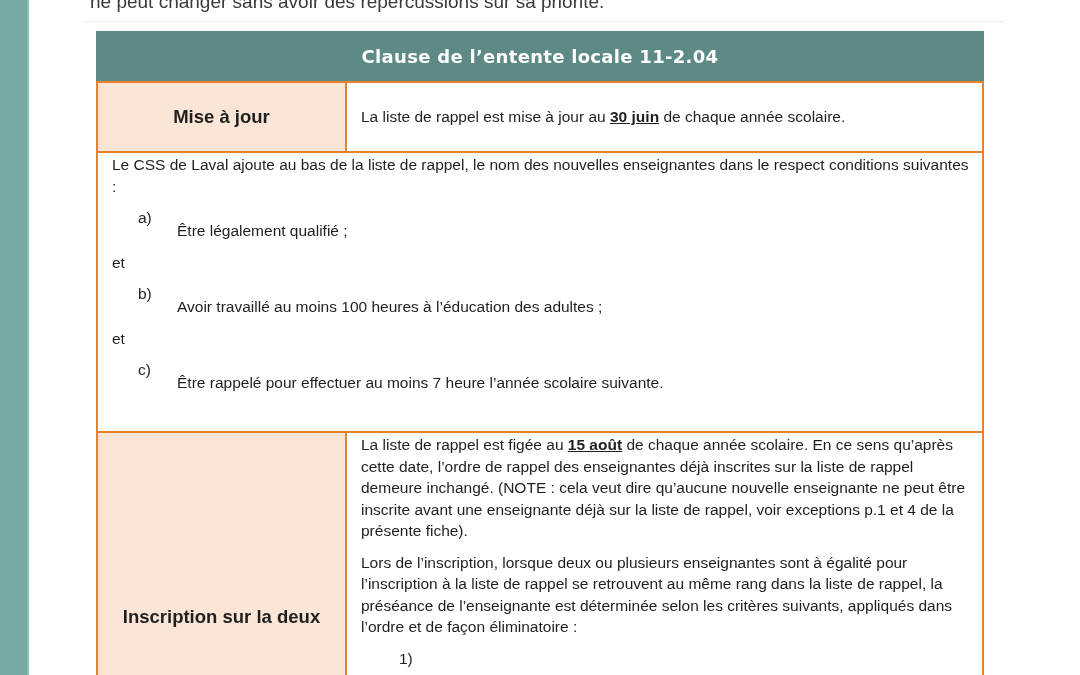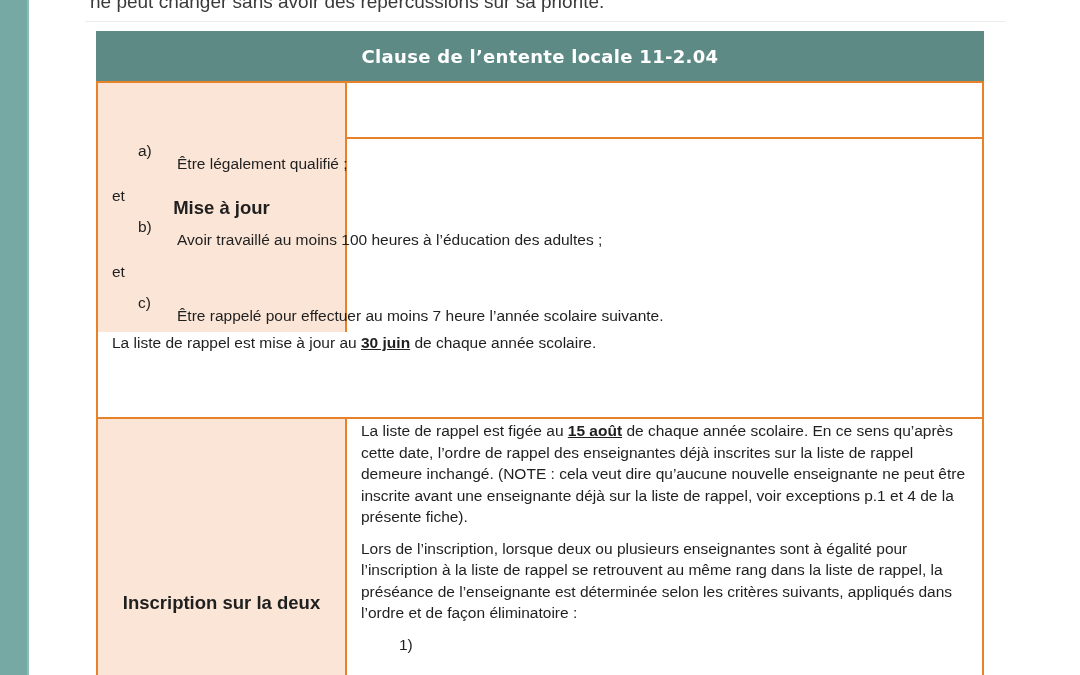--- a/index.html
+++ b/index.html
@@ -42,21 +42,21 @@
     height:50px;background:var(--header_bg);color:var(--header_fg);
     display:flex;align-items:center;justify-content:center;
     font-family:"DejaVu Sans", sans-serif;
     font-weight:bold;font-size:18px;letter-spacing:.3px;
   }
   .tbody{
     border:2px solid var(--border);
   }
   .trow{display:flex;}
   .trow + .trow{border-top:2px solid var(--border);}
-  .row1{height:54px;flex-direction:column;}
+  .row1{height:68px;}
   .row2{height:280px;}
   .row3{height:370px;}
   .tlabel{
     width:249px;flex:0 0 249px;
     background:var(--label_bg);
     border-right:2px solid var(--border);
     display:flex;align-items:center;justify-content:center;
     text-align:center;
     font-weight:bold;font-size:18.5px;line-height:24px;
     padding:0 18px;
@@ -98,20 +98,21 @@
       <div class="tlabel">
         <span>Mise à jour</span>
       </div>
       <div class="tcontent center-v">
         <p class="para"><span>La liste de rappel est mise à jour au </span><span class="bu">30 juin</span><span> de chaque année scolaire.</span></p>
       </div>
     </div>
 
     <div class="trow row2">
       <div class="tcontent">
+        <p class="para">Le CSS de Laval ajoute au bas de la liste de rappel, le nom des nouvelles enseignantes dans le respect conditions suivantes :</p>
         <div class="list-item abc">
           <span class="marker">a)</span>
           <div class="item-text">Être légalement qualifié ;</div>
         </div>
         <p class="para">et</p>
         <div class="list-item abc">
           <span class="marker">b)</span>
           <div class="item-text">Avoir travaillé au moins 100 heures à l’éducation des adultes ;</div>
         </div>
         <p class="para">et</p>

